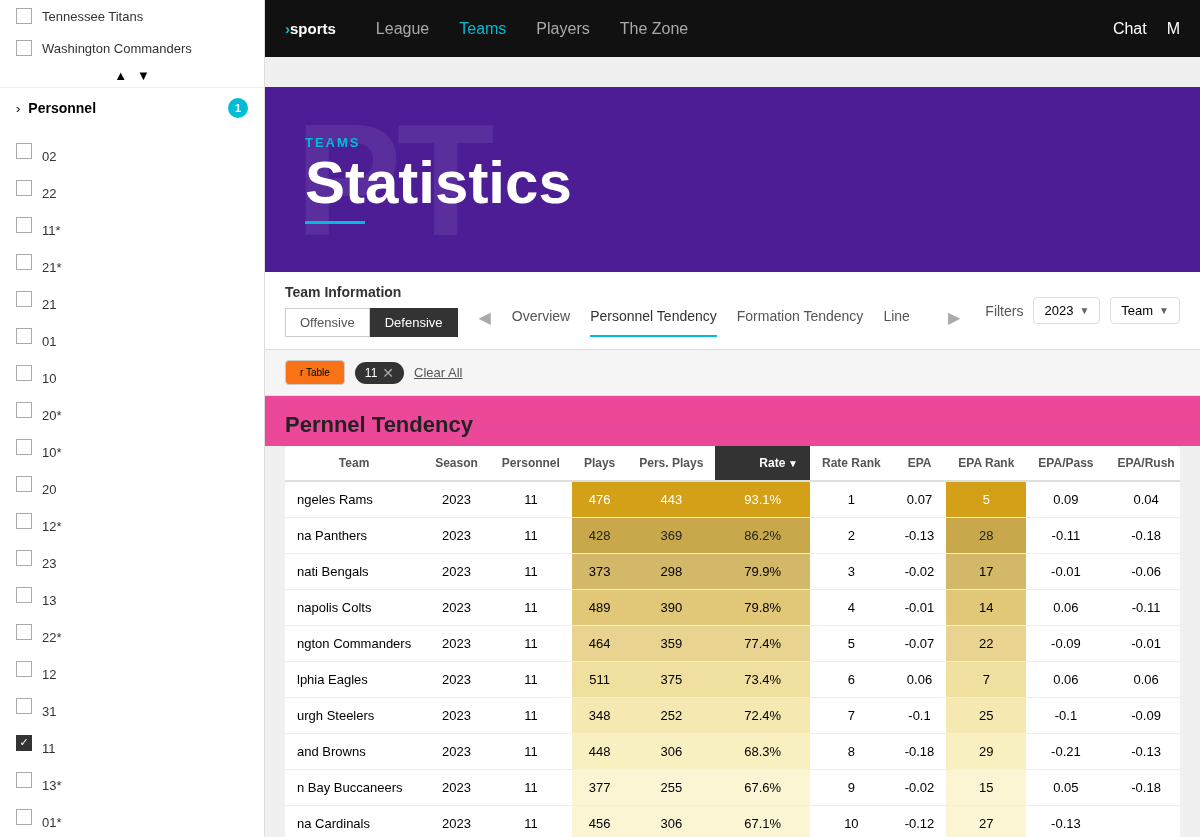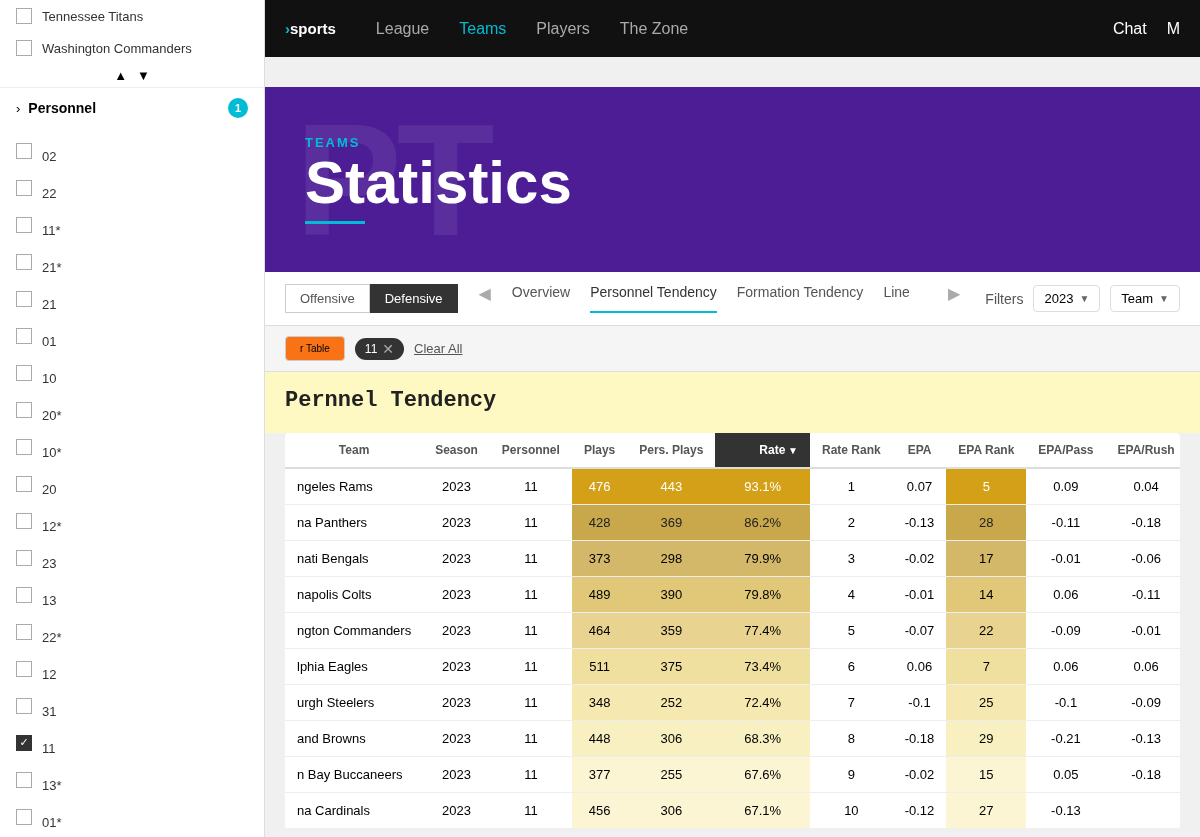--- a/index.html
+++ b/index.html
@@ -247,23 +247,22 @@
     .tag-close { cursor: pointer; color: #aaa; font-size: 14px; }
     .clear-all-btn {
       color: #555;
       cursor: pointer;
       font-size: 13px;
       text-decoration: underline;
     }
 
     
     .section-title-bar {
-      padding: 16px 20px 20px;
-      background: #fef9c3;
-      font-family: Liberation Mono, monospace;
+      padding: 16px 20px 8px;
+      background: #ec4899;
     }
     .section-title {
       font-size: 22px;
       font-weight: bold;
       color: #222;
     }
 
     
     .table-container {
       margin: 0 20px 20px;
@@ -479,20 +478,23 @@
     <div class="hero-text-area">
       <div class="hero-teams-label">TEAMS</div>
       <div class="hero-title">Statistics</div>
       <div class="hero-title-underline"></div>
     </div>
   </div>
 
   <div class="controls-bar">
 
     <div style="display:flex; flex-direction:column; flex:1; gap:8px;">
+      <div style="display:flex; align-items:center; gap:20px;">
+        <span class="team-info-label">Team Information</span>
+      </div>
       <div style="display:flex; gap:16px;">
         <div class="off-def-toggle">
           <div class="off-def-btn">Offensive</div>
           <div class="off-def-btn active-def">Defensive</div>
         </div>
         <span class="tab-arrow">◀</span>
         <div class="tab-group">
           <span class="tab-item">Overview</span>
           <span class="tab-item active">Personnel Tendency</span>
           <span class="tab-item">Formation Tendency</span>

